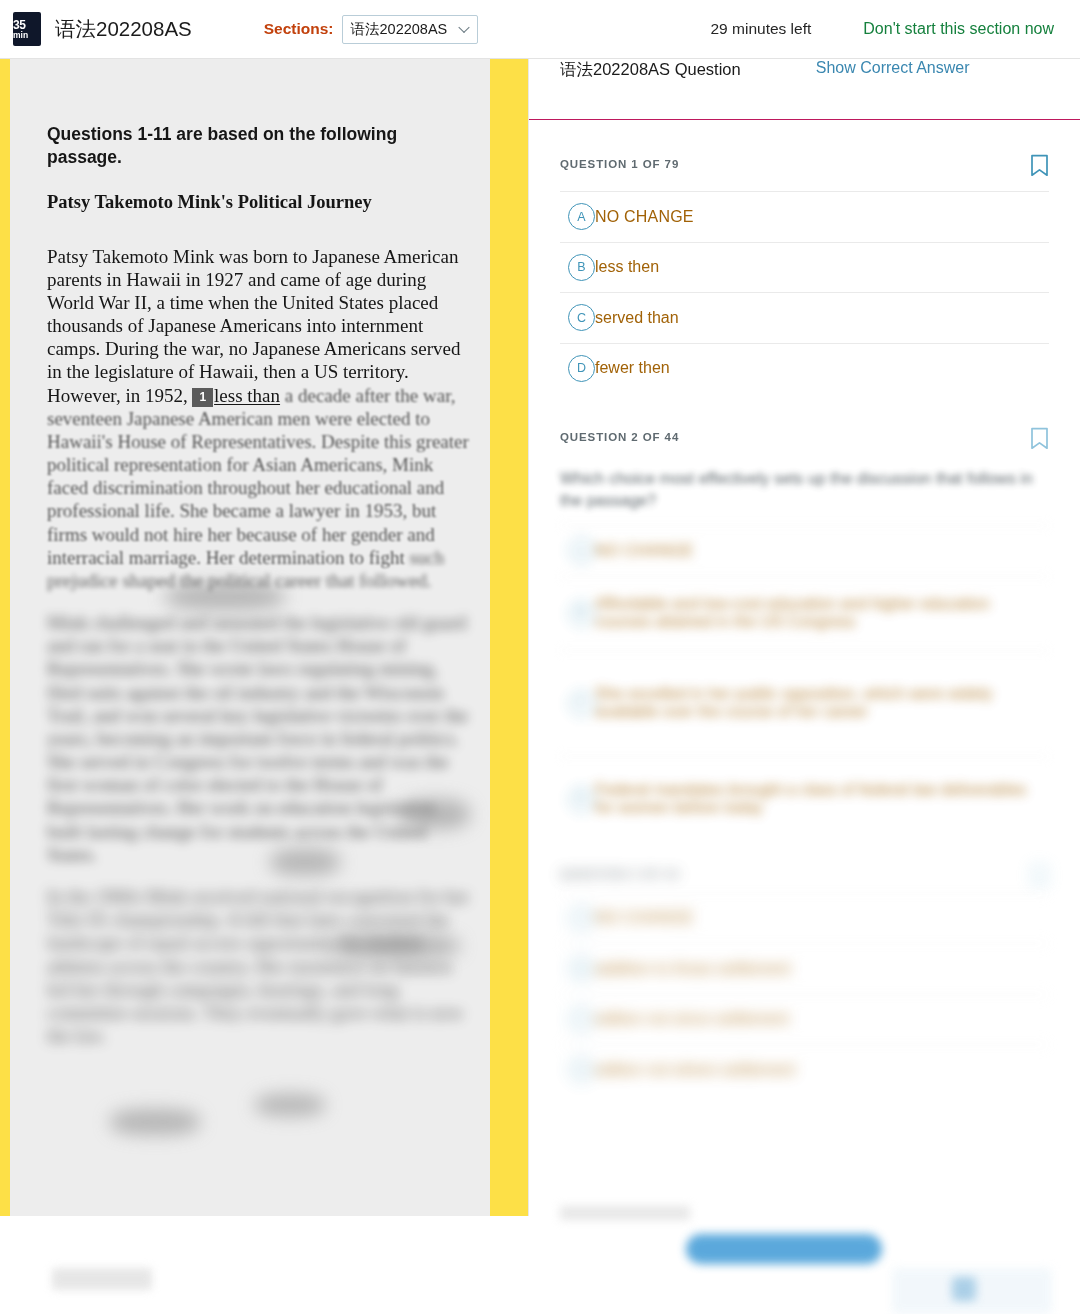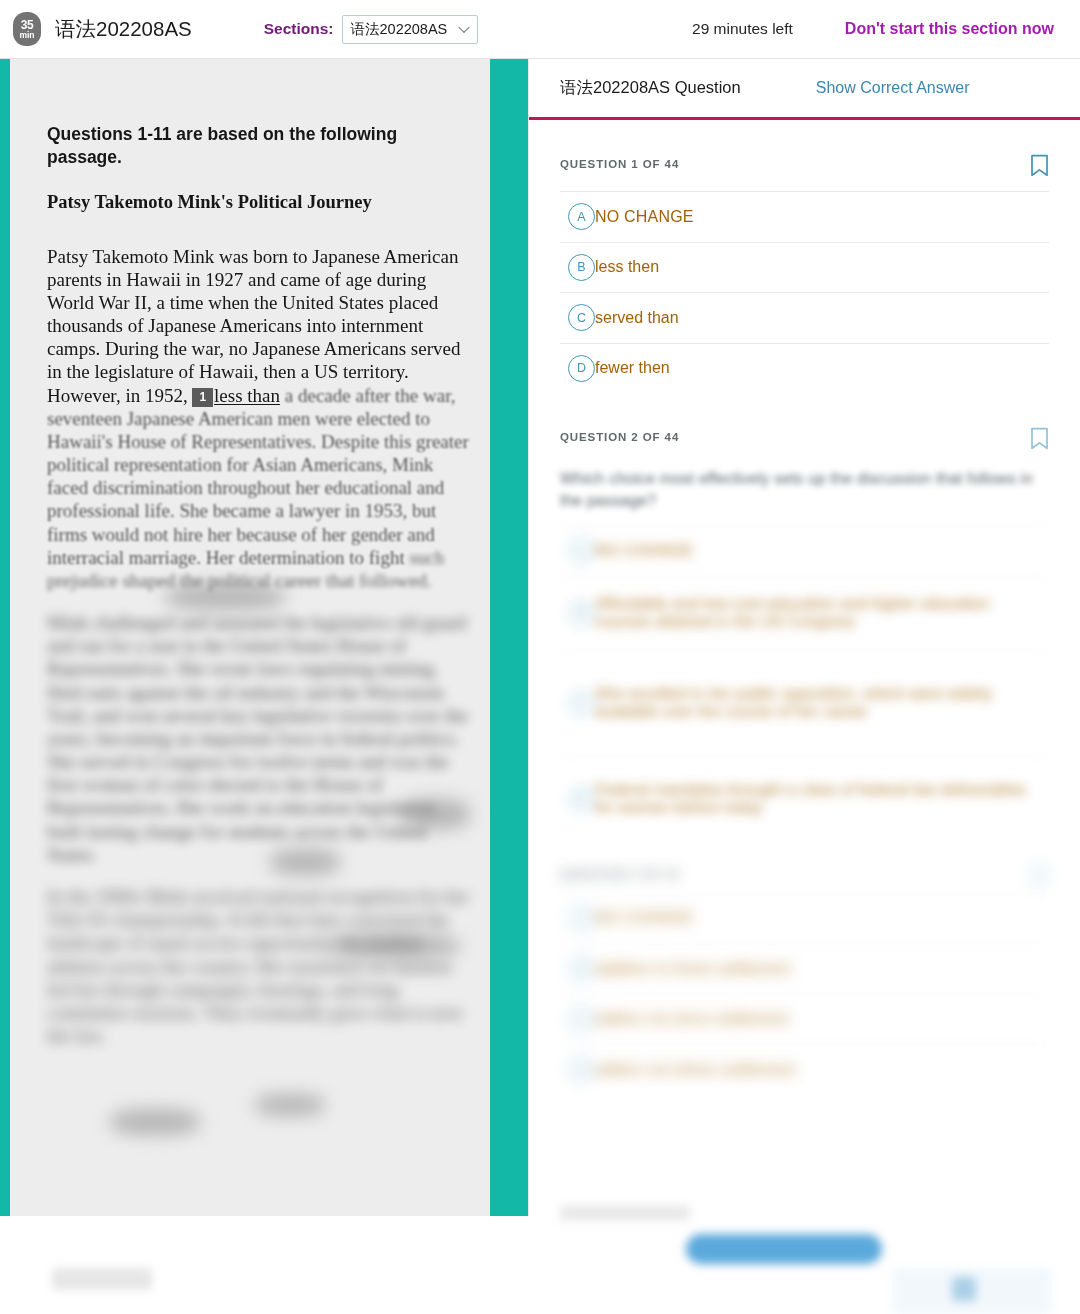--- a/index.html
+++ b/index.html
@@ -21,26 +21,26 @@
     height: 59px;
     background: #ffffff;
     border-bottom: 1px solid #e3e3e3;
     display: flex;
     align-items: center;
   }
   .timer-badge {
     margin-left: 13px;
     width: 28px;
     height: 34px;
-    border-radius: 13px;
-    background: #737373;
+    border-radius: 2px;
+    background: #0f172a;
     color: #ffffff;
     display: flex;
     flex-direction: column;
-    align-items: center;
+    align-items: flex-start;
     justify-content: center;
     line-height: 1.02;
     flex: none;
   }
   .timer-badge .tb-num { font-size: 12px; font-weight: bold; letter-spacing: -0.3px; }
   .timer-badge .tb-unit { font-size: 8.5px; font-weight: bold; }
 
   .header-title {
     margin-left: 14px;
     font-size: 20.5px;
@@ -50,21 +50,21 @@
   }
 
   .sections-group {
     margin-left: 72px;
     display: flex;
     align-items: center;
   }
   .sections-label {
     font-size: 15.5px;
     font-weight: bold;
-    color: #701a75;
+    color: #c2410c;
     margin-right: 8px;
     white-space: nowrap;
   }
   .sections-select {
     position: relative;
     width: 136px;
     height: 29px;
     border: 1px solid #b9cdd8;
     border-radius: 2px;
     background: #ffffff;
@@ -94,41 +94,41 @@
     padding-right: 26px;
   }
   .time-left {
     font-size: 15.5px;
     color: #262626;
     white-space: nowrap;
   }
   .dont-start {
     margin-left: 52px;
     font-size: 16px;
-    font-weight: bold;
-    color: #a21caf;
+    font-weight: normal;
+    color: #15803d;
     white-space: nowrap;
     cursor: pointer;
   }
 
   
   .workspace {
     position: absolute;
     top: 59px; left: 0;
     width: 1080px;
     height: 1255px;
   }
 
   
   .passage-pane {
     position: absolute;
     top: 0; left: 0;
     width: 528px;
     height: 1255px;
-    background: #14b8a6;
+    background: #fde047;
     overflow: hidden;
   }
   .passage-sheet {
     position: absolute;
     top: 0; left: 10px;
     width: 480px;
     height: 1216px;
     background: #ededed;
   }
   .passage-inner {
@@ -199,23 +199,23 @@
     top: 0; left: 528px;
     width: 552px;
     height: 1255px;
     background: #ffffff;
     border-left: 1px solid #e8e8e8;
     overflow: hidden;
   }
   .qp-header {
     position: relative;
     height: 61px;
-    border-bottom: 3px solid #be185d;
-    display: flex;
-    align-items: center;
+    border-bottom: 1px solid #be185d;
+    display: flex;
+    align-items: flex-start;
     padding-left: 31px;
   }
   .qp-title {
     font-size: 16.5px;
     color: #1b1b1b;
     white-space: nowrap;
   }
   .show-answer {
     margin-left: 75px;
     font-size: 16px;
@@ -394,21 +394,21 @@
 
   <div class="question-pane">
 
     <div class="qp-header">
       <span class="qp-title">语法202208AS Question</span>
       <span class="show-answer">Show Correct Answer</span>
     </div>
 
     <div class="q-block">
       <div class="q-meta-row">
-        <span class="q-counter">QUESTION 1 OF 44</span>
+        <span class="q-counter">QUESTION 1 OF 79</span>
         <svg class="bookmark-icon" viewBox="0 0 19 23">
           <path d="M2 1.6h15v19.6l-7.5-5.3L2 21.2z" fill="none" stroke="#3f94b8" stroke-width="1.7" stroke-linejoin="round"></path>
         </svg>
       </div>
 
       <div class="choices">
         <div class="choice">
           <span class="letter">A</span>
           <span class="choice-text caps">NO CHANGE</span>
         </div>

